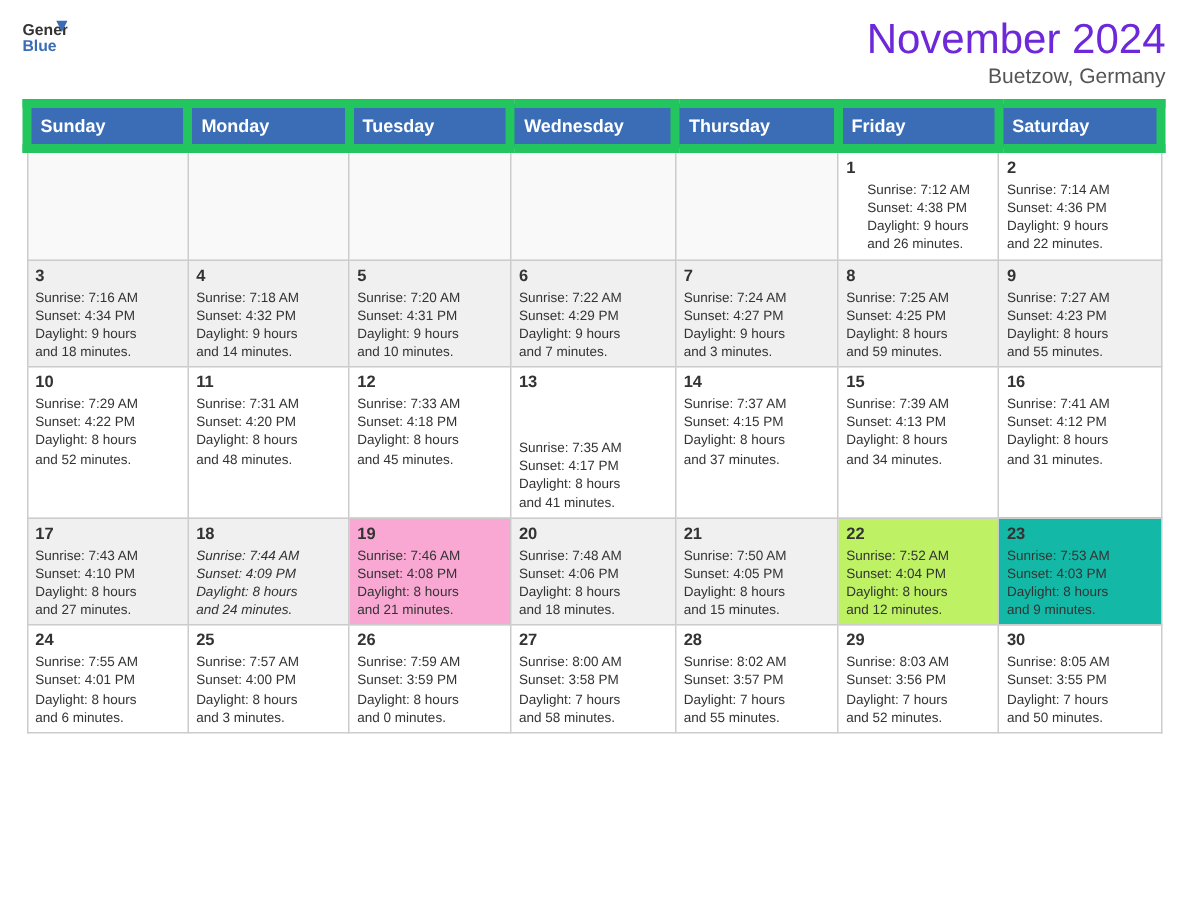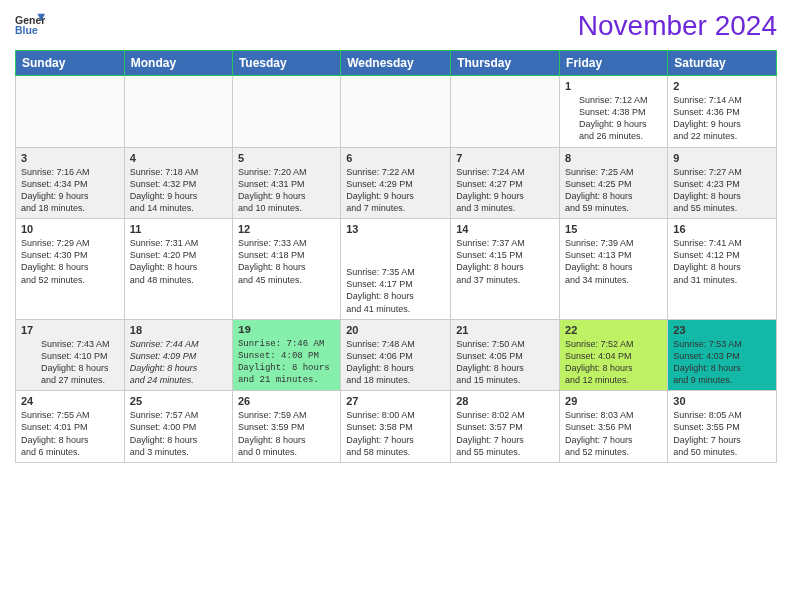--- a/index.html
+++ b/index.html
@@ -46,21 +46,21 @@
       width: 100%;
       border-collapse: collapse;
     }
     .calendar th {
       background-color: #3a6db5;
       color: white;
       text-align: left;
       padding: 5px 6px;
       font-size: 12px;
       font-weight: bold;
-      border: 1px solid #22c55e;
+      border: 6px solid #22c55e;
     }
     .calendar td {
       border: 1px solid #ccc;
       vertical-align: top;
       padding: 4px 5px;
       width: 113px;
       min-height: 80px;
       font-size: 9.5px;
       color: #333;
       background: #fff;
@@ -93,20 +93,21 @@
   <div class="header">
     <div class="logo">
       <svg class="logo-icon" viewBox="0 0 40 40">
         <text x="0" y="18" font-size="14" font-weight="bold" fill="#333">General</text>
         <text x="0" y="32" font-size="14" font-weight="bold" fill="#3a6db5">Blue</text>
         <polygon points="30,5 40,5 35,15" fill="#3a6db5"></polygon>
       </svg>
     </div>
     <div class="title-area">
       <div class="month-title">November 2024</div>
+      <div class="subtitle">Buetzow, Germany</div>
     </div>
   </div>
 
   <table class="calendar">
     <thead>
       <tr>
       <th>Sunday</th>
           <th>Monday</th>
           <th>Tuesday</th>
           <th>Wednesday</th>
@@ -185,21 +186,21 @@
             <div class="day-info" style="white-space: pre-line;">Sunrise: 7:27 AM
 Sunset: 4:23 PM
 Daylight: 8 hours
 and 55 minutes.</div>
           </td>
         </tr>
         <tr>
           <td>
             <span class="day-num">10</span>
             <div class="day-info" style="white-space: pre-line;">Sunrise: 7:29 AM
-Sunset: 4:30 PM
+Sunset: 4:22 PM
 Daylight: 8 hours
 and 52 minutes.</div>
           </td>
           <td>
             <span class="day-num">11</span>
             <div class="day-info" style="white-space: pre-line;">Sunrise: 7:31 AM
 Sunset: 4:20 PM
 Daylight: 8 hours
 and 48 minutes.</div>
           </td>
@@ -235,33 +236,33 @@
             <span class="day-num">16</span>
             <div class="day-info" style="white-space: pre-line;">Sunrise: 7:41 AM
 Sunset: 4:12 PM
 Daylight: 8 hours
 and 31 minutes.</div>
           </td>
         </tr>
         <tr style="background: rgb(245, 245, 245);">
           <td style="background: rgb(240, 240, 240);">
             <span class="day-num">17</span>
-            <div class="day-info" style="white-space: pre-line; margin-left: 20px;">Sunrise: 7:43 AM
+            <div class="day-info" style="white-space: pre-line;">Sunrise: 7:43 AM
 Sunset: 4:10 PM
 Daylight: 8 hours
 and 27 minutes.</div>
           </td>
           <td style="background: rgb(240, 240, 240); margin-left: 40px;">
             <span class="day-num">18</span>
             <div class="day-info" style="white-space: pre-line; font-style: italic;">Sunrise: 7:44 AM
 Sunset: 4:09 PM
 Daylight: 8 hours
 and 24 minutes.</div>
           </td>
-          <td style="background: #86efac; font-family: Liberation Mono, monospace;">
+          <td style="background: #f9a8d4;">
             <span class="day-num">19</span>
             <div class="day-info" style="white-space: pre-line;">Sunrise: 7:46 AM
 Sunset: 4:08 PM
 Daylight: 8 hours
 and 21 minutes.</div>
           </td>
           <td style="background: rgb(240, 240, 240);">
             <span class="day-num">20</span>
             <div class="day-info" style="white-space: pre-line;">Sunrise: 7:48 AM
 Sunset: 4:06 PM

